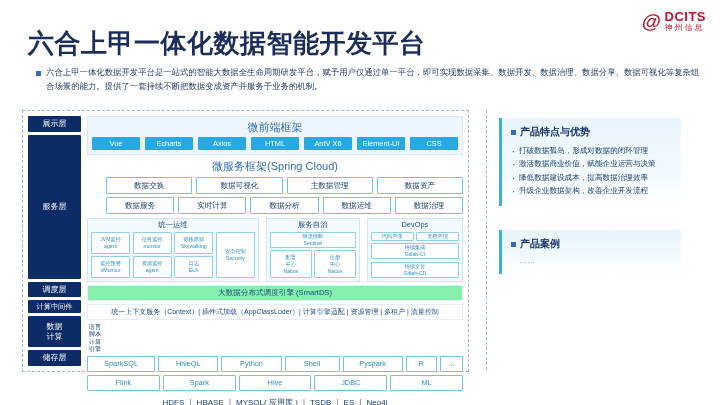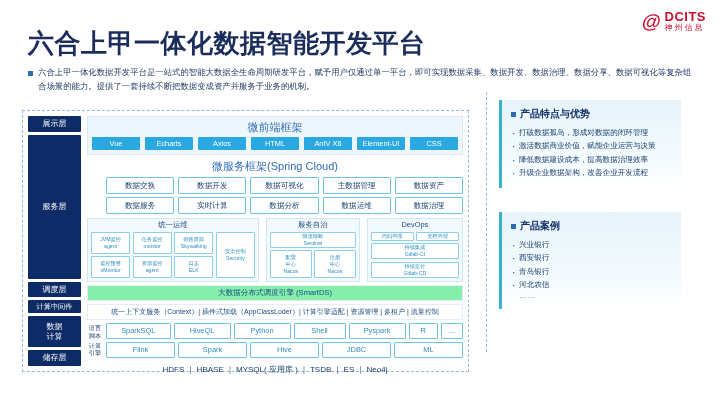--- a/index.html
+++ b/index.html
@@ -5,26 +5,26 @@
   html,body{margin:0;padding:0;}
   body{width:720px;height:405px;background:#ffffff;font-family:"Liberation Sans","DejaVu Sans",sans-serif;overflow:hidden;position:relative;}
   .bgdots{position:absolute;inset:0;background-image:radial-gradient(#dfe8f5 0.8px, transparent 0.9px);background-size:9px 9px;opacity:.55;pointer-events:none;}
   
   .logo{position:absolute;right:14px;top:10px;display:flex;align-items:center;gap:4px;}
   .logo-mark{color:#c8102e;font-size:19px;font-weight:bold;font-style:italic;line-height:1;transform:skewX(-8deg);}
   .logo-txt{line-height:1;}
   .logo-en{color:#c8102e;font-size:13px;font-weight:bold;letter-spacing:.5px;}
   .logo-cn{color:#c8102e;font-size:8px;letter-spacing:2px;margin-top:1px;}
   h1.title{position:absolute;left:28px;top:26px;margin:0;font-size:26px;font-weight:bold;color:#1b2d5b;letter-spacing:.5px;}
-  .subtitle{position:absolute;left:28px;top:66px;width:664px;display:flex;gap:5px;}
+  .subtitle{position:absolute;left:36px;top:66px;width:664px;display:flex;gap:5px;}
   .sq{width:5px;height:5px;background:#2f6db5;margin-top:5px;flex:none;}
   .subtitle p{margin:0;font-size:8.4px;line-height:1.65;color:#213a63;}
   
   .frame{position:absolute;left:22px;top:110px;width:445px;height:260px;border:1px dashed #9bb6d6;background:#fff;}
-  .rightcol{position:absolute;left:486px;top:92px;width:204px;height:260px;border-left:1px dashed #9bb6d6;}
+  .rightcol{position:absolute;left:486px;top:110px;width:204px;height:260px;border-left:1px dashed #9bb6d6;}
   .layout{display:flex;height:100%;}
   .labels{width:62px;flex:none;display:flex;flex-direction:column;padding:5px 4px 5px 5px;gap:3px;box-sizing:border-box;}
   .lab{background:#0d2b66;color:#fff;font-size:8px;display:flex;align-items:center;justify-content:center;text-align:center;line-height:1.25;border-radius:1px;}
   .lab.l1{height:16px;} .lab.l2{flex:1 1 auto;} .lab.l3{height:15px;}
   .lab.l4{height:13px;font-size:7.2px;} .lab.l5{height:31px;} .lab.l6{height:16px;}
   .content{flex:1;display:flex;flex-direction:column;padding:5px 5px 5px 2px;gap:3px;box-sizing:border-box;}
   
   .pres{background:#eef6fd;border:1px solid #dbe9f7;padding:2px 4px 4px;}
   .banner{text-align:center;font-size:11px;color:#2f6db5;line-height:1.5;}
   .chips{display:flex;gap:5px;margin-top:1px;}
@@ -44,21 +44,21 @@
   .sacol{display:flex;flex-direction:column;gap:2.5px;flex:1;}
   .sarow{display:flex;gap:2.5px;flex:1;}
   .sarow .gbox{flex:1;}
   .devcol{display:flex;flex-direction:column;gap:2.5px;flex:1;}
   .devrow{display:flex;gap:2.5px;flex:1;}
   .devrow .gbox{flex:1;}
   
   .sched{background:#86efac;border:1px solid #e3eef8;text-align:center;font-size:7.6px;color:#1b4b80;padding:2px 0;}
   .mid{background:#fff;border:1px solid #e3eef8;text-align:center;font-size:7px;color:#1b4b80;padding:2px 0;}
   
-  .comp{display:flex;gap:3px;}
+  .comp{display:flex;gap:3px;flex-direction:column;}
   .comp-lab{width:16px;flex:none;display:flex;flex-direction:column;justify-content:space-around;font-size:6.2px;color:#17406e;text-align:center;line-height:1.2;}
   .comp-rows{flex:1;display:flex;flex-direction:column;gap:3px;}
   .crow{display:flex;gap:3px;}
   .cbox{border:1px solid #6fc4e0;background:#fff;color:#2f8fc0;font-size:7.4px;text-align:center;padding:2.5px 0;border-radius:1px;}
   
   .store{text-align:center;font-size:8px;color:#17406e;padding:3px 0;}
   
   .card{margin:8px 10px 0 12px;background:linear-gradient(180deg,#e7f4fb 0%,#f4fbfe 70%,#ffffff 100%);border-left:3px solid #37b3cf;padding:7px 9px 9px;}
   .card-h{display:flex;align-items:center;gap:4px;margin-bottom:5px;}
   .card-h .sq{margin-top:0;background:#2f6db5;}
@@ -113,21 +113,20 @@
           <div class="chip">Element-UI</div>
           <div class="chip">CSS</div>
         </div>
       </div>
 
       <div class="banner">微服务框架(Spring Cloud)</div>
 
       <div class="svc">
         <div class="srow">
           <div class="scell">数据交换</div>
-          <div class="scell">数据开发</div>
           <div class="scell">数据可视化</div>
           <div class="scell">主数据管理</div>
           <div class="scell">数据资产</div>
         </div>
         <div class="srow">
           <div class="scell">数据服务</div>
           <div class="scell">实时计算</div>
           <div class="scell">数据分析</div>
           <div class="scell">数据运维</div>
           <div class="scell">数据治理</div>
@@ -267,21 +266,15 @@
       <li>降低数据建设成本，提高数据治理效率</li>
       <li>升级企业数据架构，改善企业开发流程</li>
     </ul>
   </div>
 
   <div class="card" style="margin-top:24px;">
     <div class="card-h">
       <div class="sq"></div>
       <span>产品案例</span>
     </div>
-    <ul>
-      <li>兴业银行</li>
-      <li>西安银行</li>
-      <li>青岛银行</li>
-      <li>河北农信</li>
-    </ul>
     <div class="dots-more">……</div>
   </div>
 </div>
 
 </body></html>

